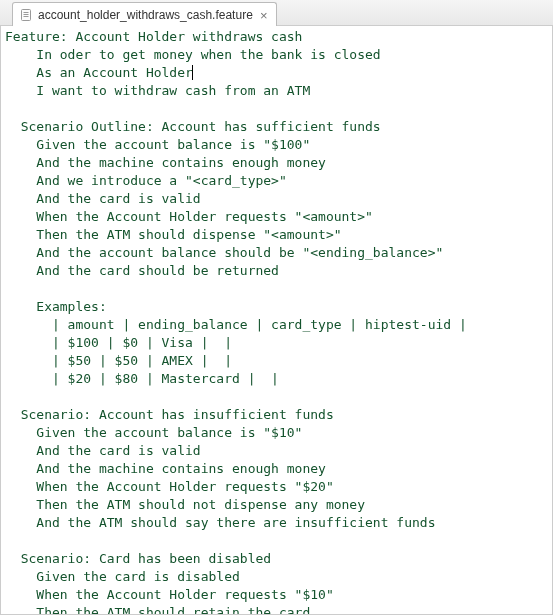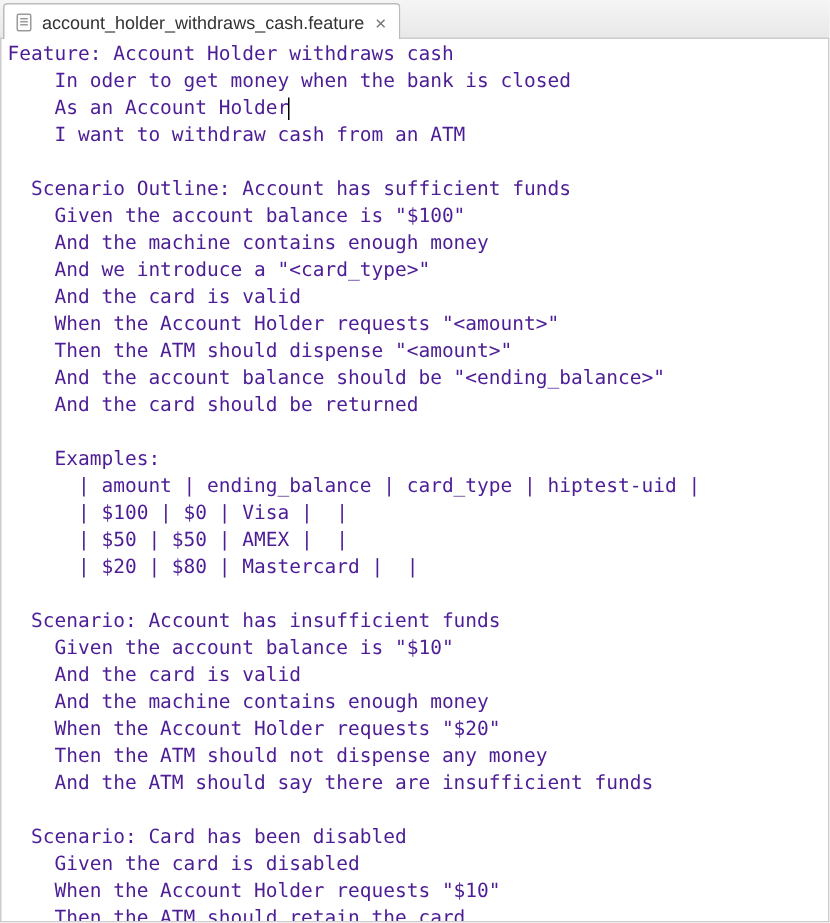--- a/index.html
+++ b/index.html
@@ -18,21 +18,21 @@
       align-items: stretch;
     }
     .tab {
       display: flex;
       align-items: center;
       background: #fff;
       border: 1px solid #bbb;
       border-bottom: 1px solid #fff;
       padding: 0 6px;
       height: 26px;
-      margin-left: 2px;
+      margin-left: 12px;
       margin-top: 2px;
       border-radius: 3px 3px 0 0;
       font-size: 12px;
       color: #333;
       gap: 5px;
     }
     .tab-icon {
       width: 14px;
       height: 14px;
       display: inline-flex;
@@ -52,21 +52,21 @@
     }
     .editor {
       background: #fff;
       border: 1px solid #ccc;
       border-top: none;
       width: 553px;
       height: 589px;
       font-family: "DejaVu Sans Mono", "Liberation Mono", Consolas, monospace;
       font-size: 13px;
       line-height: 18px;
-      color: #4c1d95;
+      color: #14532d;
       padding: 2px 4px;
       white-space: pre;
       overflow: hidden;
       position: relative;
     }
     .line { white-space: pre; min-height: 18px; }
     .caret {
       display: inline-block;
       width: 1px;
       height: 15px;

